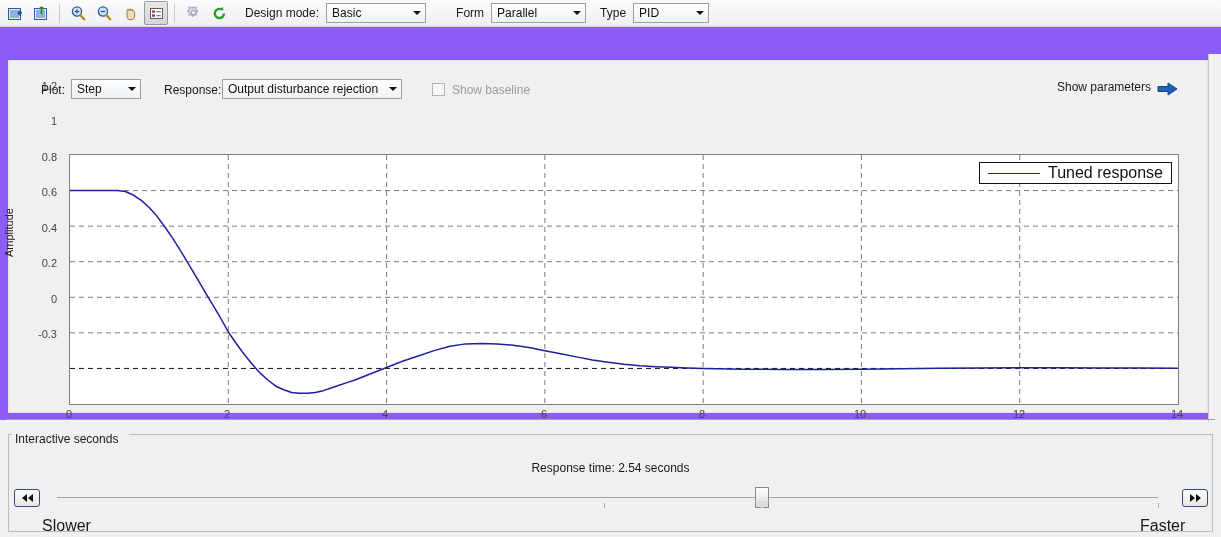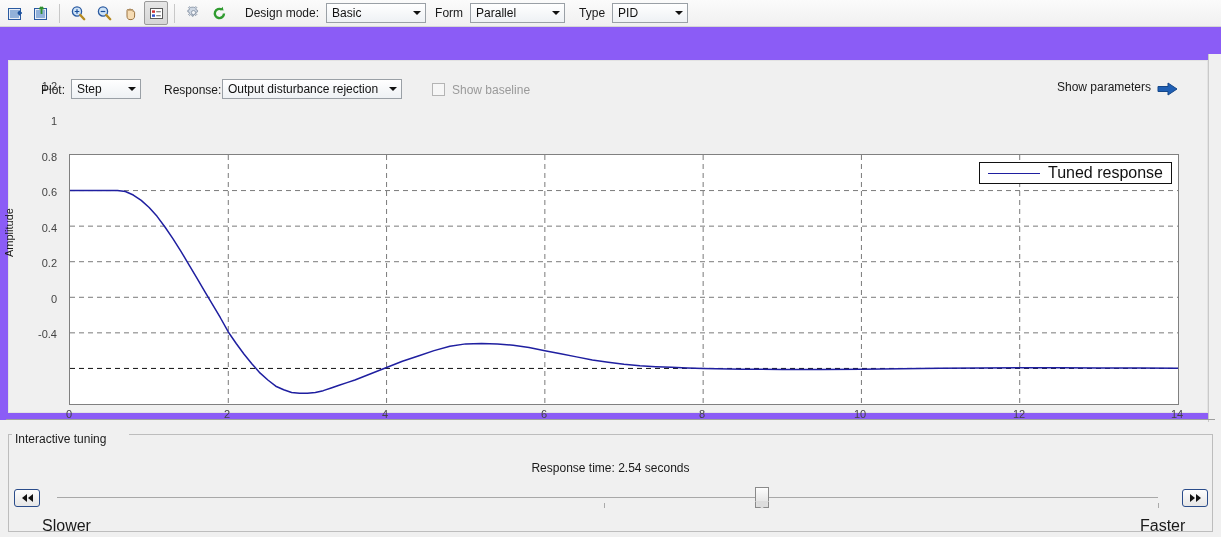--- a/index.html
+++ b/index.html
@@ -234,21 +234,21 @@
     </div>
 
     <span class="tlabel" style="margin-left:12px;">Design mode:</span>
     <div class="combo" style="width:100px;">
       <span class="ctext">Basic</span>
       <span class="carrow">
           <i class="tri-down"></i>
         </span>
     </div>
 
-    <span class="tlabel" style="margin-left:7px;">Form</span>
+    <span class="tlabel" style="margin-left:28px;">Form</span>
     <div class="combo" style="width:95px;">
       <span class="ctext">Parallel</span>
       <span class="carrow">
           <i class="tri-down"></i>
         </span>
     </div>
 
     <span class="tlabel" style="margin-left:12px;">Type</span>
     <div class="combo" style="width:76px;">
       <span class="ctext">PID</span>
@@ -288,21 +288,21 @@
         </svg>
       </span>
 
       <span class="ytick" style="left:8px;top:20px;">1.2</span>
       <span class="ytick" style="left:8px;top:55px;">1</span>
       <span class="ytick" style="left:8px;top:91px;">0.8</span>
       <span class="ytick" style="left:8px;top:126px;">0.6</span>
       <span class="ytick" style="left:8px;top:162px;">0.4</span>
       <span class="ytick" style="left:8px;top:197px;">0.2</span>
       <span class="ytick" style="left:8px;top:233px;">0</span>
-      <span class="ytick" style="left:8px;top:268px;">-0.4</span>
+      <span class="ytick" style="left:8px;top:268px;">-0.3</span>
 
       <span class="ylabel">Amplitude</span>
 
       <div class="axes">
         <svg id="plotsvg" width="1108" height="249" viewBox="0 0 1108 249">
             <line x1="0" y1="213.42857142857142" x2="1108" y2="213.42857142857142" stroke="#111" stroke-width="1" stroke-dasharray="5,4"></line>
             <line x1="0" y1="177.85714285714283" x2="1108" y2="177.85714285714283" stroke="#7a7a7a" stroke-width="1" stroke-dasharray="5,4"></line>
             <line x1="0" y1="142.28571428571428" x2="1108" y2="142.28571428571428" stroke="#7a7a7a" stroke-width="1" stroke-dasharray="5,4"></line>
             <line x1="0" y1="106.7142857142857" x2="1108" y2="106.7142857142857" stroke="#7a7a7a" stroke-width="1" stroke-dasharray="5,4"></line>
             <line x1="0" y1="71.14285714285714" x2="1108" y2="71.14285714285714" stroke="#7a7a7a" stroke-width="1" stroke-dasharray="5,4"></line>
@@ -335,21 +335,21 @@
 
     <div class="rail"></div>
   </div>
 
   <div class="divider"></div>
 
   <div class="bottom">
     <div class="group"></div>
   </div>
 
-  <span class="grouptitle">Interactive tuning</span>
+  <span class="grouptitle">Interactive seconds</span>
 
   <div class="resptime">Response time: 2.54 seconds</div>
 
   <div class="navbtn" style="left:14px;top:489px;">
     <i class="tri-l"></i>
     <i class="tri-l"></i>
   </div>
   <div class="navbtn" style="left:1182px;top:489px;">
     <i class="tri-r"></i>
     <i class="tri-r"></i>

